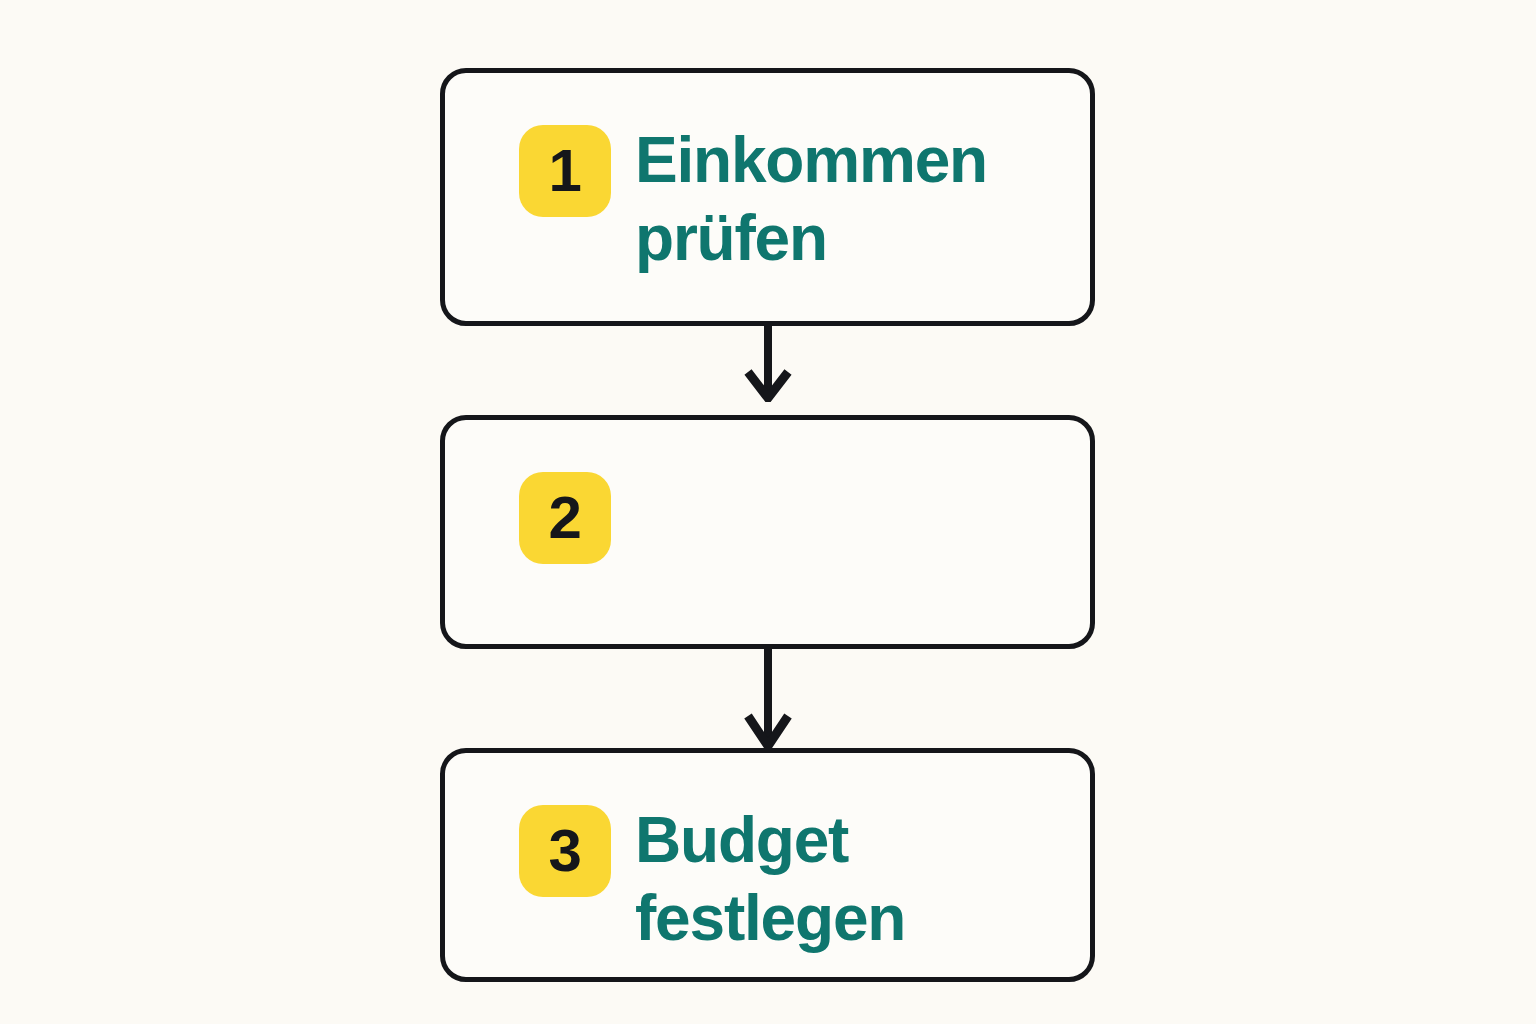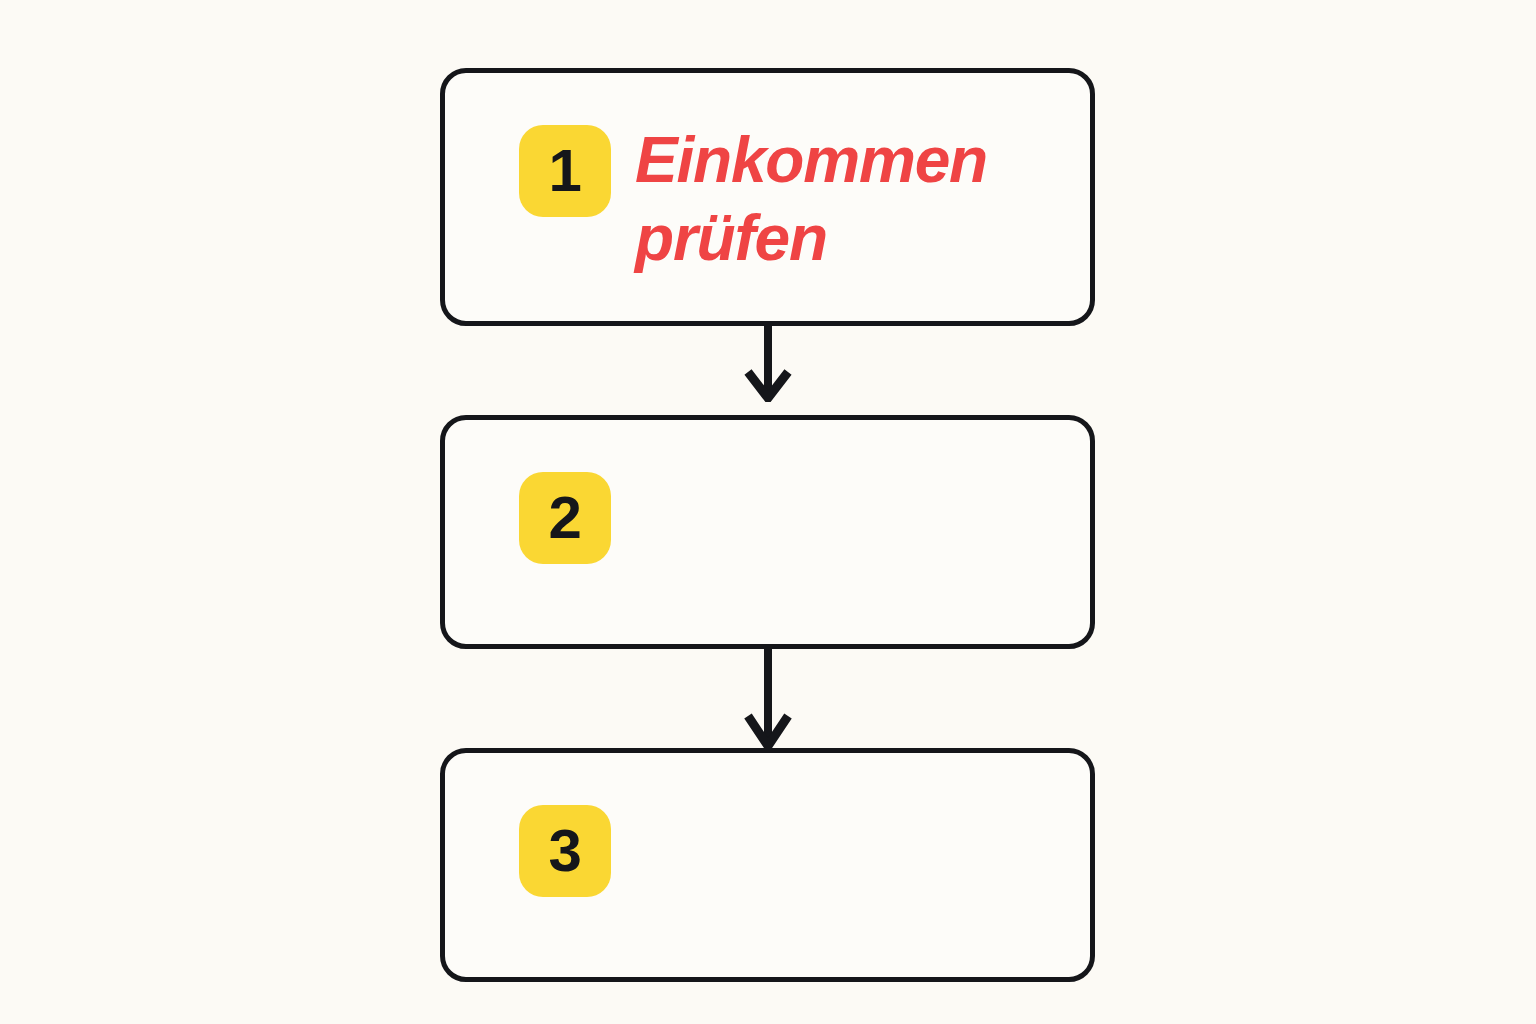--- a/index.html
+++ b/index.html
@@ -55,24 +55,23 @@
     letter-spacing: -0.5px;
   }
 
   
   .step-label {
     flex: 1 1 auto;
     margin-left: 24px;
     font-size: 64px;
     font-weight: bold;
     line-height: 78px;
-    color: #ef4444;
+    color: #0f766e;
     letter-spacing: -1.2px;
     white-space: pre-line;
-    font-style: italic;
   }
 
   
   .connector {
     position: absolute;
     left: 744px;
     width: 48px;
   }
   .connector.arrow-1 { top: 322px; height: 80px; }
   .connector.arrow-2 { top: 646px; height: 106px; }
@@ -102,15 +101,17 @@
 
   <div class="connector arrow-2">
     <svg viewBox="0 0 48 106" preserveAspectRatio="none">
       <line x1="24" y1="0" x2="24" y2="96" stroke="#15161A" stroke-width="8"></line>
       <polyline points="4,70 24,100 44,70" fill="none" stroke="#15161A" stroke-width="9" stroke-linecap="butt" stroke-linejoin="miter"></polyline>
     </svg>
   </div>
 
   <div class="step-box step-3">
     <div class="step-badge">3</div>
+    <div class="step-label">Budget
+festlegen</div>
   </div>
 
 </div>
 
 </body></html>

